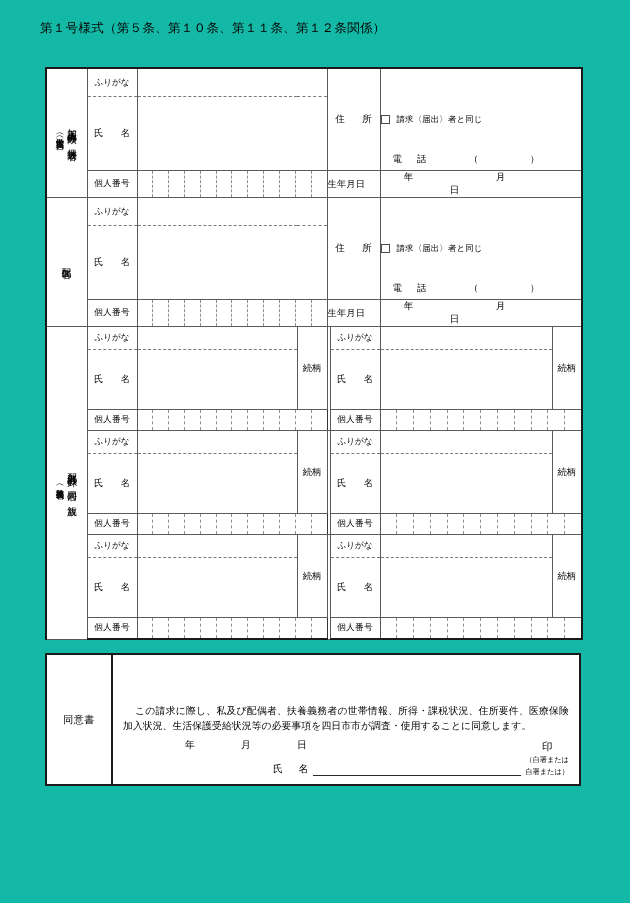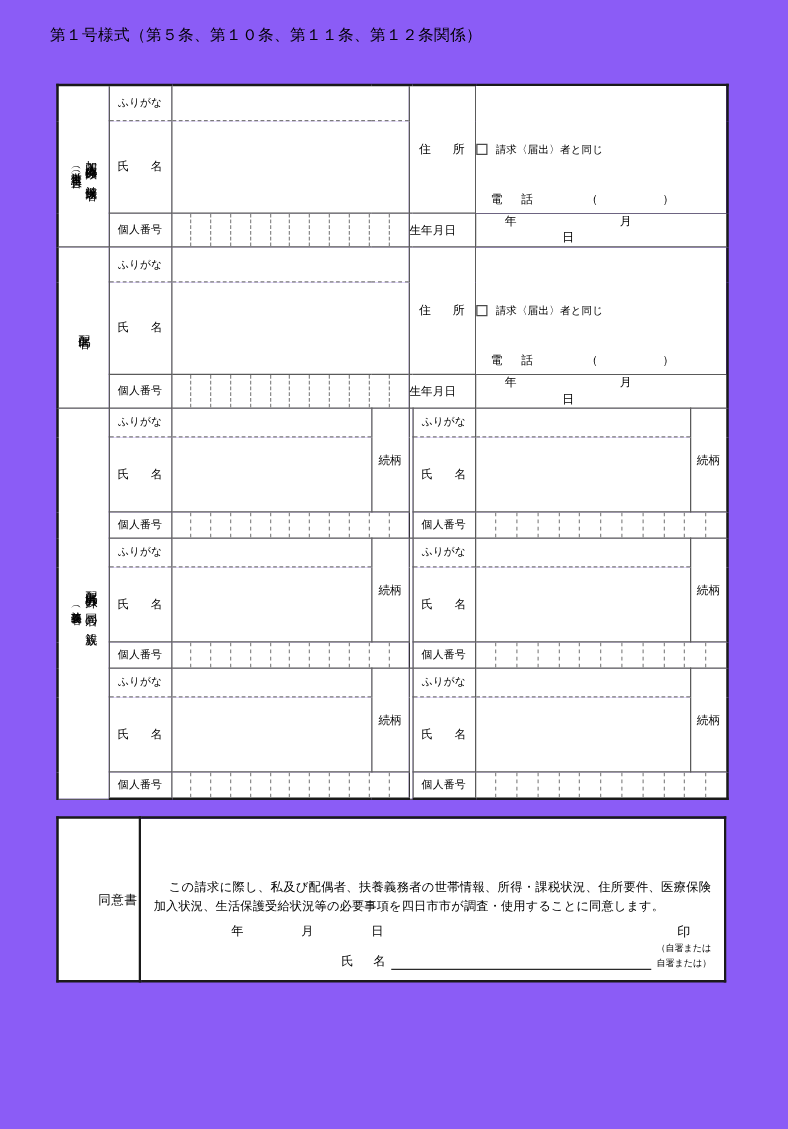--- a/index.html
+++ b/index.html
@@ -11,21 +11,21 @@
     width: 630px;
     height: 903px;
     position: relative;
     font-family: "DejaVu Serif", "Liberation Serif", serif;
     color: #000000;
     -webkit-font-smoothing: antialiased;
   }
   .page {
     position: absolute;
     inset: 0;
-    background: #8b5cf6;
+    background: #14b8a6;
   }
 
   
   .form-title {
     position: absolute;
     left: 40px;
     top: 20px;
     font-size: 12.5px;
     letter-spacing: 0.3px;
     white-space: nowrap;
@@ -185,21 +185,21 @@
     table-layout: fixed;
     font-size: 9.5px;
   }
   .consent-table td {
     border: 2px solid #1a1a1a;
     background: #ffffff;
     vertical-align: middle;
   }
   .consent-label {
     width: 62px;
-    text-align: right;
+    text-align: center;
     font-size: 10px;
     letter-spacing: 0.5px;
   }
   .consent-body {
     height: 100px;
     padding: 23px 10px 6px 10px;
     position: relative;
     border-left: 1px solid #444 !important;
   }
   .consent-text {

